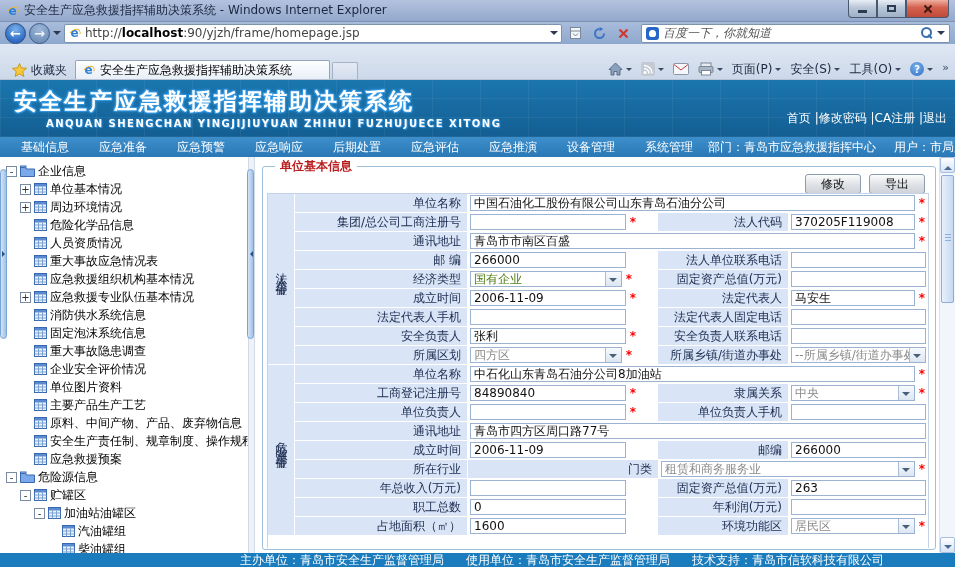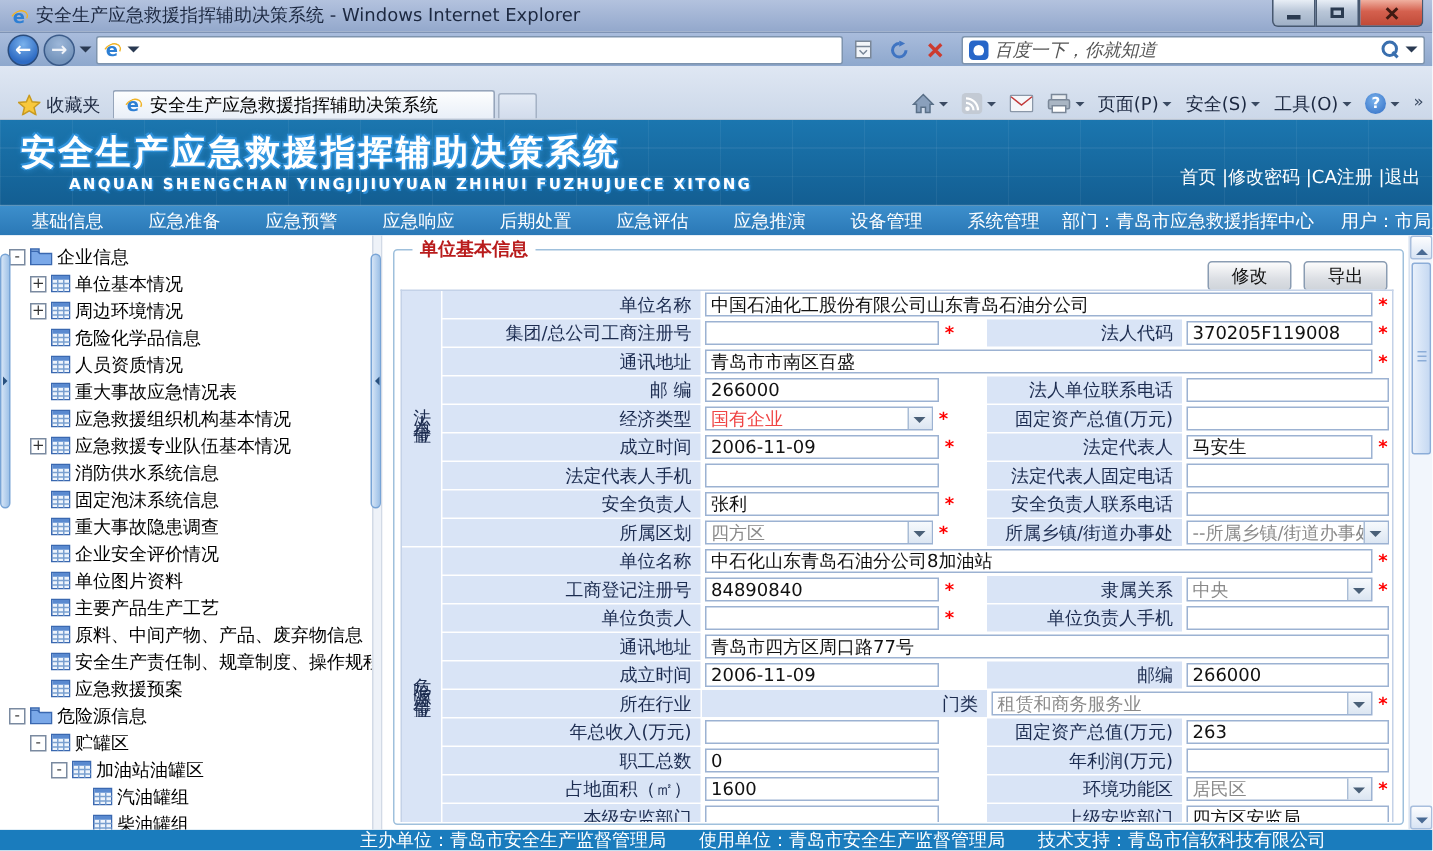--- a/index.html
+++ b/index.html
@@ -89,21 +89,21 @@
   .trow{display:grid;gap:1px;height:18px;}
   .trow.full{grid-template-columns:172px 1fr;}
   .trow.pair{grid-template-columns:172px 189px 130px 1fr;}
   .trow.ind{grid-template-columns:172px 190px 1fr;}
   .lcell{background:#d9e4f6;text-align:right;padding:0 6px;line-height:18px;color:#1c2c50;white-space:nowrap;overflow:hidden;font-size:12px;}
   .vcell{background:#fff;display:flex;align-items:center;padding:0 2px;gap:3px;min-width:0;}
   .ti{height:14px;border:1px solid #9cb2d2;font-size:12px;padding:0 3px;flex:1;min-width:0;background:#fff;font-family:inherit;color:#111;}
   .ti.fix{flex:0 0 148px;}
   .sel{height:16px;border:1px solid #9cb2d2;background:#fff;display:flex;align-items:center;flex:1;min-width:0;font-size:12px;box-sizing:border-box;}
   .sel.fix{flex:0 0 152px;}
-  .seltxt{flex:1;padding:0 3px;white-space:nowrap;overflow:hidden;color:#ef4444;}
+  .seltxt{flex:1;padding:0 3px;white-space:nowrap;overflow:hidden;color:#4d7c0f;}
   .sel.gray .seltxt{color:#8a8a8a;}
   .selarr{width:15px;align-self:stretch;background:linear-gradient(#f7fafd,#dce6f2);border-left:1px solid #aabdd6;position:relative;flex:none;}
   .selarr::after{content:"";position:absolute;left:3px;top:6px;border:4px solid transparent;border-top-color:#4a6078;}
   .req{color:#f00;font-weight:bold;width:8px;flex:none;text-align:center;}
   
   .vscroll{position:absolute;right:0;top:0;bottom:0;width:16px;background:#f2f6fc;border-left:1px solid #d8e2f0;box-sizing:border-box;}
   .sbtn{position:absolute;left:0;width:15px;height:16px;background:linear-gradient(#fdfdfe,#d8e4f4);border:1px solid #a8bedd;box-sizing:border-box;border-radius:2px;}
   .sbtn.up{top:0;}
   .sbtn.down{bottom:0;}
   .sbtn::after{content:"";position:absolute;left:3px;border:4px solid transparent;}
@@ -143,20 +143,21 @@
   <div class="addrrow">
     <div class="navcirc back">
         <span>←</span>
       </div>
     <div class="navcirc fwd">
         <span>→</span>
       </div>
     <div class="ddtri"></div>
     <div class="addr">
       <span class="eicon">e</span>
+      <span class="url"><span>http://</span><b>localhost</b><span>:90/yjzh/frame/homepage.jsp</span></span>
       <div class="ddtri"></div>
     </div>
     <div class="abtn">
       <svg width="13" height="14">
           <rect x="1.5" y="1.5" width="10" height="11" fill="#f2f5f9" stroke="#7a8798"></rect>
           <path d="M1.5 5 H11.5 M4 7.5 L6.5 10 L9 7.5" stroke="#7a8798" fill="none"></path>
         </svg>
     </div>
     <div class="abtn">
       <svg width="13" height="13" viewBox="0 0 13 13">
@@ -715,30 +716,20 @@
                   </div>
                   <div class="lcell">环境功能区</div>
                   <div class="vcell">
                     <div class="sel gray">
                       <span class="seltxt">居民区</span>
                       <span class="selarr"></span>
                     </div>
                     <span class="req">*</span>
                   </div>
                 </div>
-                <div class="trow pair">
-                  <div class="lcell">本级安监部门</div>
-                  <div class="vcell">
-                    <input class="ti fix" value="" style="">
-                  </div>
-                  <div class="lcell">上级安监部门</div>
-                  <div class="vcell">
-                    <input class="ti" value="四方区安监局" style="">
-                  </div>
-                </div>
               </div>
             </div>
           </div>
       </div>
       <div class="vscroll">
         <div class="sbtn up"></div>
         <div class="sthumb"></div>
         <div class="sbtn down"></div>
       </div>
     </div>

